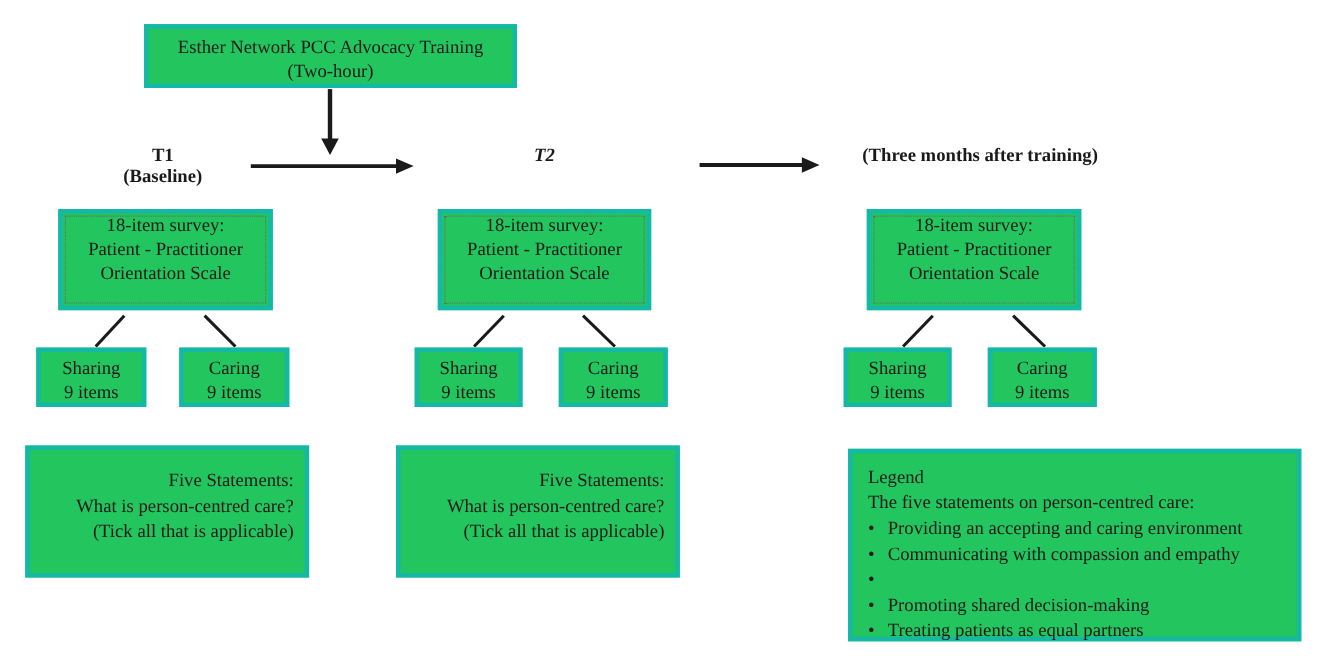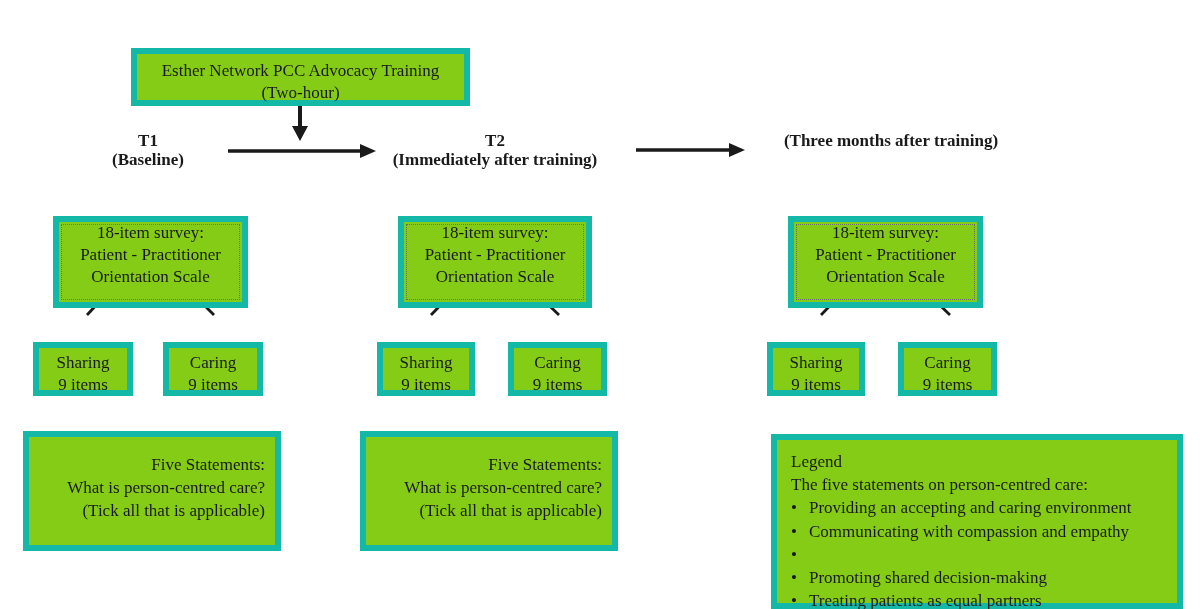--- a/index.html
+++ b/index.html
@@ -21,40 +21,39 @@
     position: absolute;
     left: 0; top: 0;
     width: 1200px; height: 609px;
     pointer-events: none;
   }
   .connectors line { stroke: #1a1a1a; }
   .connectors polygon { fill: #1a1a1a; }
 
   .box {
     position: absolute;
-    border: 6px solid #14b8a6;
-    background: #84cc16;
+    border: 4px solid #14b8a6;
+    background: #22c55e;
     box-sizing: border-box;
     text-align: center;
-    margin-top: 26px;
   }
   .training-box {
     left: 131px; top: 22px; width: 339px; height: 58px;
     padding-top: 6px;
     line-height: 22px;
   }
   .tp-label {
     position: absolute;
     top: 131px;
     font-weight: bold;
     text-align: center;
     line-height: 19px;
   }
   .tp-label.t1 { left: 48px;  width: 200px; }
-  .tp-label.t2 { left: 373px; width: 244px; }
+  .tp-label.t2 { left: 373px; width: 244px; font-style: italic; }
   .tp-label.t3 { left: 759px; width: 264px; }
 
   .survey-box {
     top: 190px; height: 92px;
     line-height: 22px;
   }
   .survey-box::before {
     content: "";
     position: absolute;
     inset: 2px;
@@ -135,21 +134,20 @@
     <div>Esther Network PCC Advocacy Training</div>
     <div>(Two-hour)</div>
   </div>
 
   <div class="tp-label t1">
     <div>T1</div>
     <div>(Baseline)</div>
   </div>
   <div class="tp-label t2">
     <div>T2</div>
-    <div>(Immediately after training)</div>
   </div>
   <div class="tp-label t3">
     <div>(Three months after training)</div>
   </div>
 
   <div class="box survey-box t1">
     <div>18-item survey:</div>
     <div>Patient - Practitioner</div>
     <div>Orientation Scale</div>
   </div>

